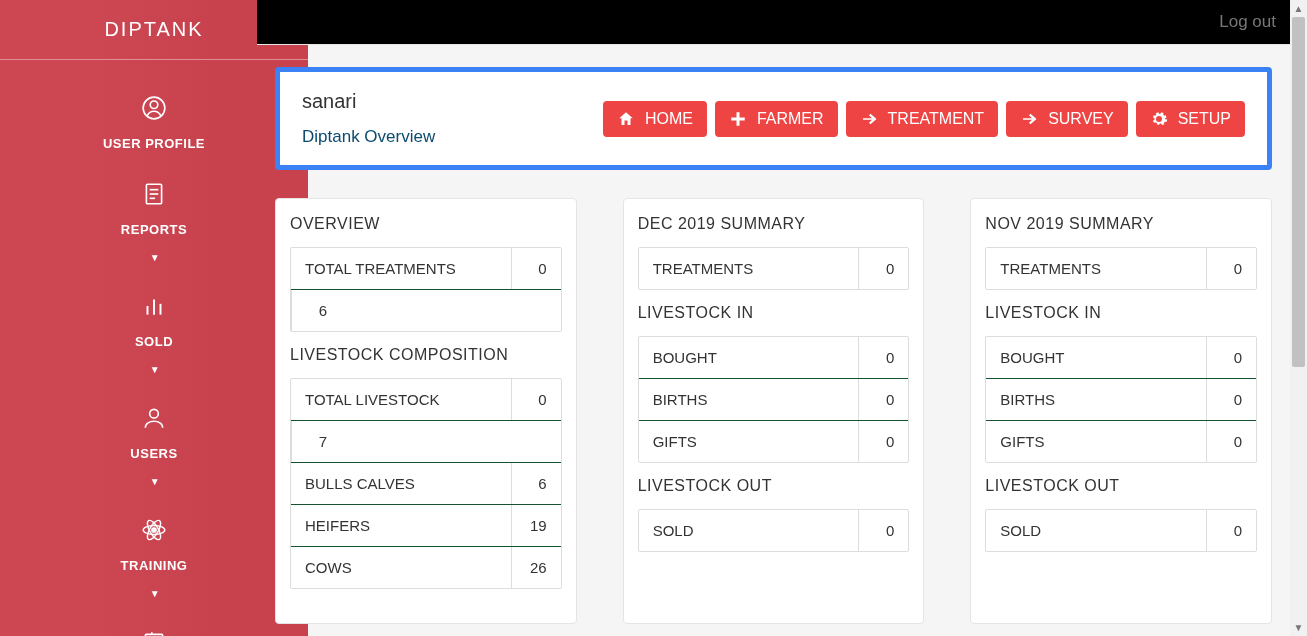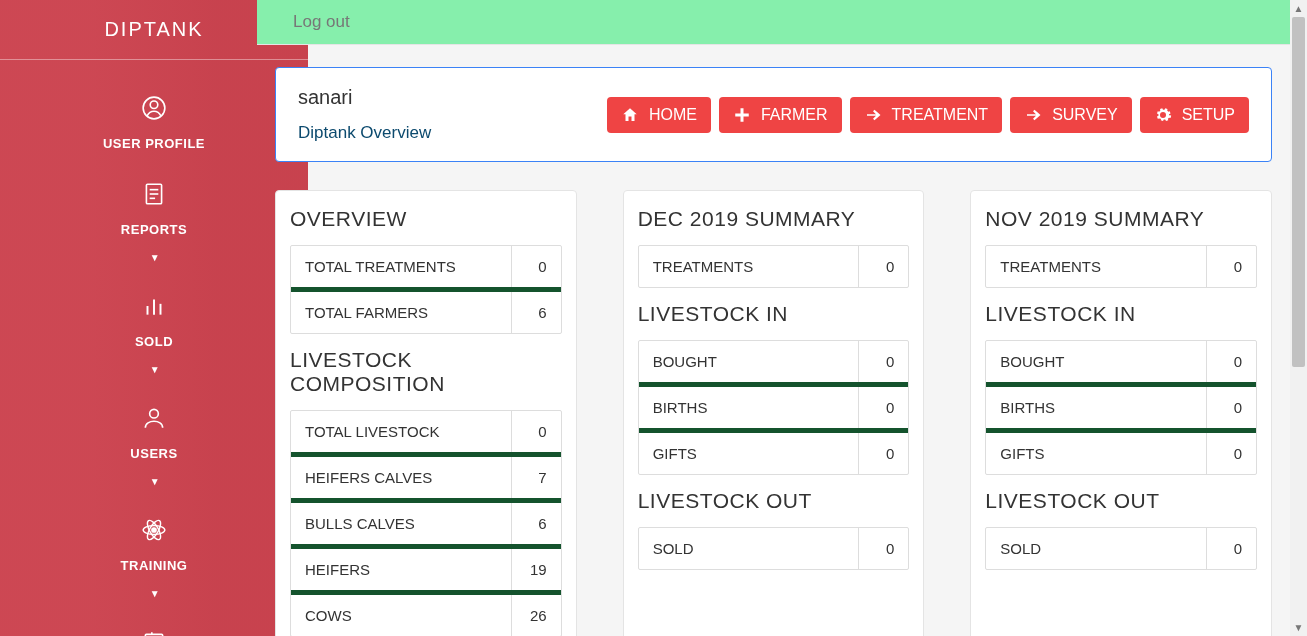--- a/index.html
+++ b/index.html
@@ -41,40 +41,41 @@
     font-weight: 600;
     letter-spacing: 0.5px;
     flex-direction: column;
   }
   .sidebar-item svg { flex: 0 0 26px; width: 26px; height: 26px; }
   .sidebar-item .caret { font-size: 10px; margin-left: 2px; }
   .topbar {
     position: absolute;
     left: 257px; top: 0; right: 17px;
     height: 45px;
-    background: #86efac;
+    background: #000000;
     border-bottom: 1px solid #e5e5e5;
     display: flex;
+    justify-content: flex-end;
     align-items: center;
-    padding: 0 36px;
+    padding: 0 14px;
   }
   .logout {
     color: #777;
     font-size: 17px;
     cursor: pointer;
   }
   .content {
     position: absolute;
     left: 257px; top: 45px; right: 17px; bottom: 0;
     overflow-y: auto;
     padding: 22px 18px;
   }
   .header-card {
     background: #fff;
-    border: 1px solid #3b82f6;
+    border: 5px solid #3b82f6;
     border-radius: 4px;
     padding: 18px 22px;
     display: flex;
     justify-content: space-between;
     align-items: center;
     margin-bottom: 28px;
   }
   .header-left .title {
     font-size: 20px;
     font-weight: 400;
@@ -108,36 +109,36 @@
     gap: 46px;
   }
   .col {
     flex: 1;
     background: #fff;
     border: 1px solid #e4e4e4;
     border-radius: 4px;
     padding: 16px 14px 20px 14px;
   }
   .col h3 {
-    font-size: 21px;
+    font-size: 16px;
     font-weight: 400;
     letter-spacing: 0.5px;
     color: #333;
     margin-bottom: 14px;
     margin-top: 8px;
   }
   .col h3:first-child { margin-top: 0; }
   .stat-table {
     border: 1px solid #ddd;
     border-radius: 2px;
     margin-bottom: 14px;
   }
   .stat-row {
     display: flex;
-    border-bottom: 5px solid #14532d;
+    border-bottom: 1px solid #14532d;
   }
   .stat-row:last-child { border-bottom: none; }
   .stat-label {
     flex: 1;
     padding: 12px 14px;
     font-size: 15px;
     color: #333;
   }
   .stat-val {
     width: 50px;
@@ -281,32 +282,30 @@
   <div class="columns">
 
     <div class="col">
       <h3>OVERVIEW</h3>
       <div class="stat-table">
         <div class="stat-row">
           <div class="stat-label">TOTAL TREATMENTS</div>
           <div class="stat-val">0</div>
         </div>
         <div class="stat-row">
-          <div class="stat-label">TOTAL FARMERS</div>
           <div class="stat-val">6</div>
         </div>
       </div>
       <h3>LIVESTOCK COMPOSITION</h3>
       <div class="stat-table">
         <div class="stat-row">
           <div class="stat-label">TOTAL LIVESTOCK</div>
           <div class="stat-val">0</div>
         </div>
         <div class="stat-row">
-          <div class="stat-label">HEIFERS CALVES</div>
           <div class="stat-val">7</div>
         </div>
         <div class="stat-row">
           <div class="stat-label">BULLS CALVES</div>
           <div class="stat-val">6</div>
         </div>
         <div class="stat-row">
           <div class="stat-label">HEIFERS</div>
           <div class="stat-val">19</div>
         </div>

